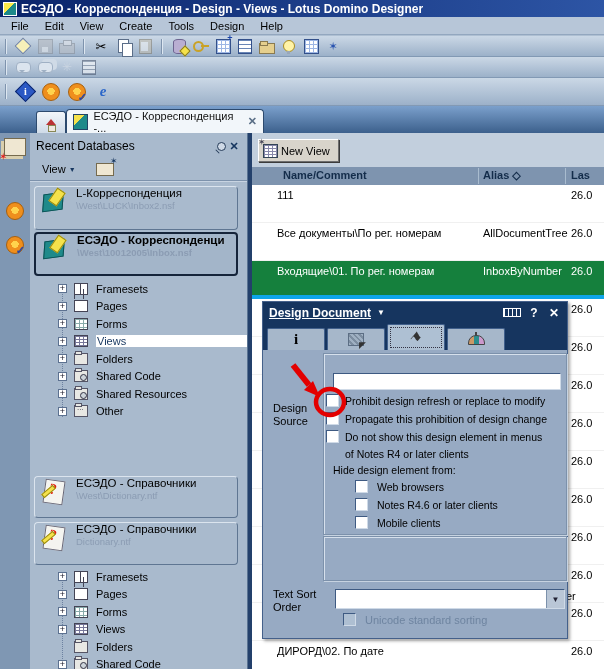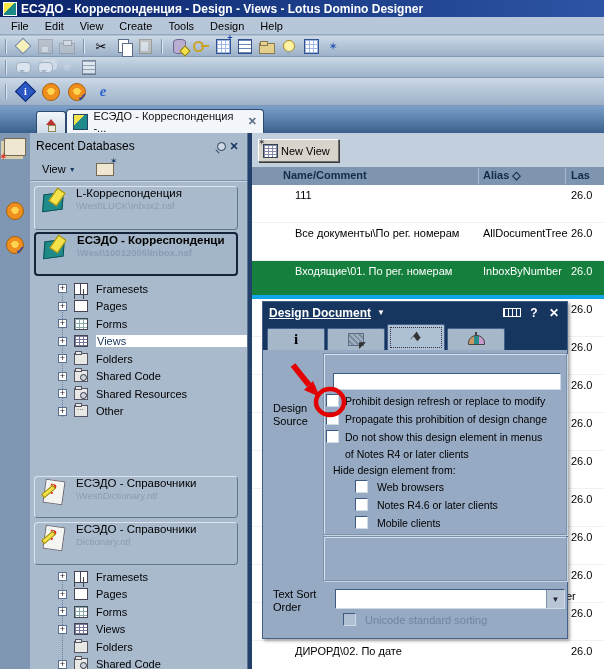--- a/index.html
+++ b/index.html
@@ -138,21 +138,21 @@
   .nvicon::after{content:"✶";position:absolute;left:-6px;top:-8px;color:#445;font-size:9px;}
 
   #vtable{position:absolute;left:0;top:34px;width:352px;height:502px;background:#fff;overflow:hidden;}
   .thead{height:18px;background:#7e94af;position:relative;color:#132c4a;font-weight:bold;font-size:11px;}
   .thead .c1{position:absolute;left:31px;top:2px;}
   .thead .c2{position:absolute;left:231px;top:2px;}
   .thead .c3{position:absolute;left:319px;top:2px;white-space:nowrap;}
   .thead .div1{position:absolute;left:226px;top:1px;bottom:1px;width:1px;background:#a9bccf;}
   .thead .div2{position:absolute;left:313px;top:1px;bottom:1px;width:1px;background:#a9bccf;}
   .trow{height:38px;position:relative;font-size:11px;color:#000;border-bottom:1px solid #f0f0f0;box-sizing:border-box;background:#fff;}
-  .trow .c1{position:absolute;left:43px;top:4px;white-space:nowrap;text-align:right;}
+  .trow .c1{position:absolute;left:25px;top:4px;white-space:nowrap;text-align:right;}
   .trow .c2{position:absolute;left:231px;top:4px;white-space:nowrap;}
   .trow .c3{position:absolute;left:319px;top:4px;white-space:nowrap;}
   .trow.sel{background:#15803d;color:#fff;border-bottom:4px solid #0ea5e9;}
   .glimpse{position:absolute;left:314px;top:423px;font-size:11px;color:#000;}
 
   
   #dlg{position:absolute;left:262px;top:301px;width:306px;height:338px;background:#97aac3;
     border:1px solid #44608a;box-sizing:border-box;box-shadow:2px 2px 3px rgba(0,0,0,.35);font-size:11px;}
   .dtitle{height:21px;background:#16355f;display:flex;align-items:center;color:#fff;padding:0 6px;gap:6px;}
   .dtitle .txt{font-weight:bold;font-size:12px;text-decoration:underline;}

